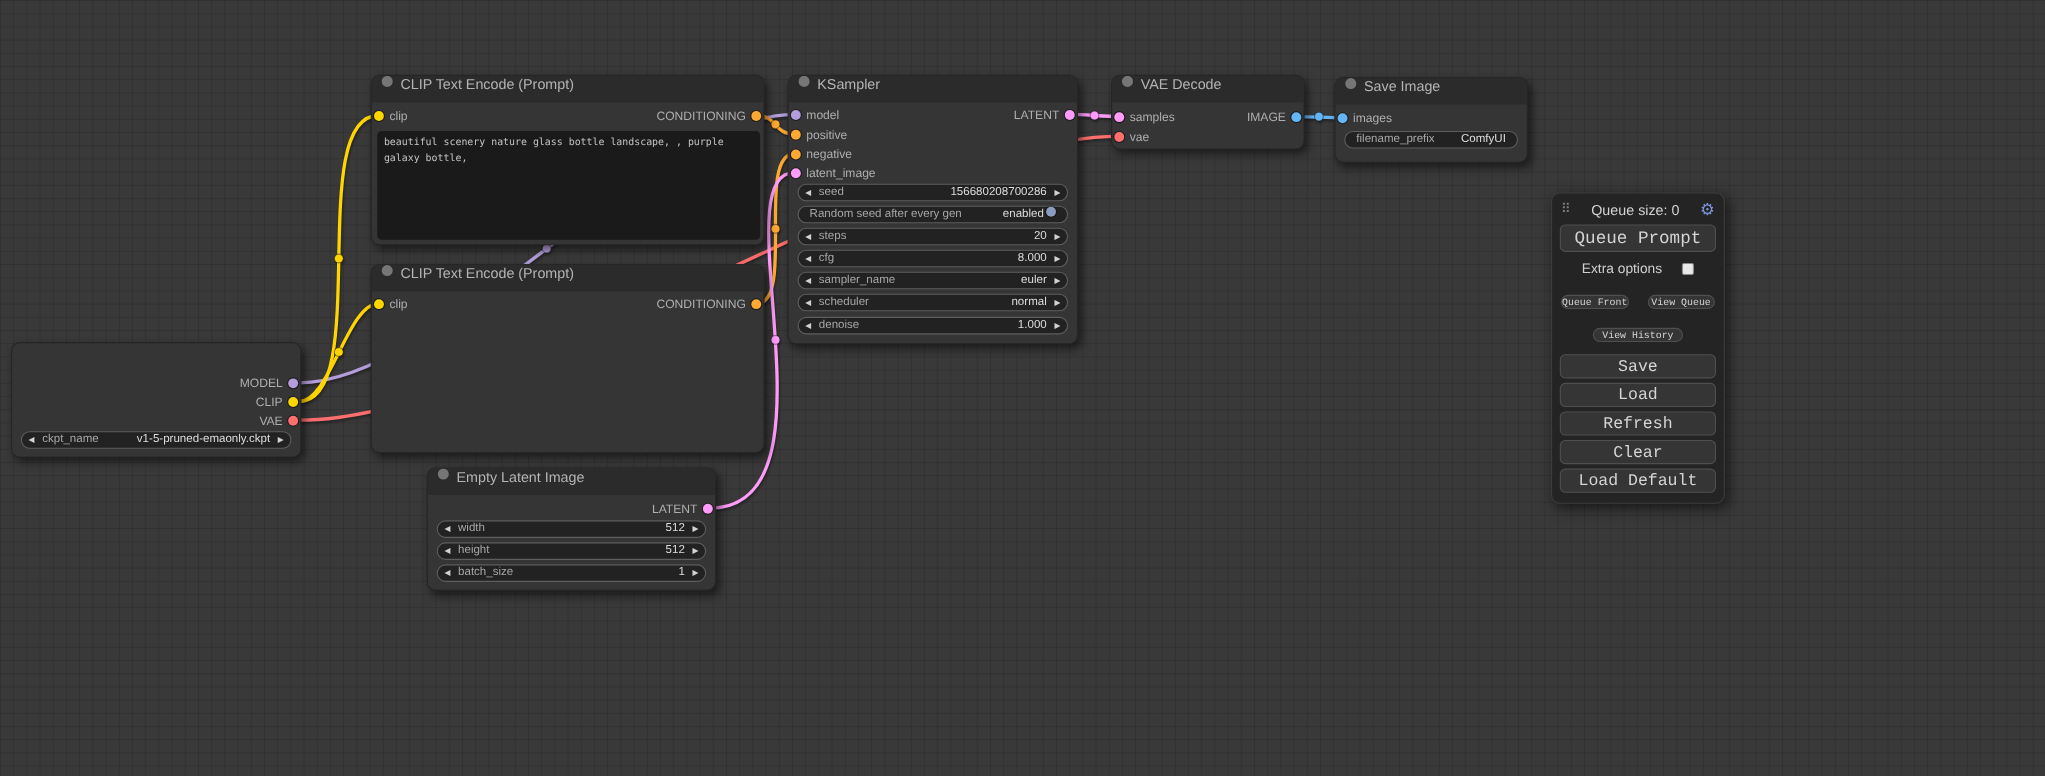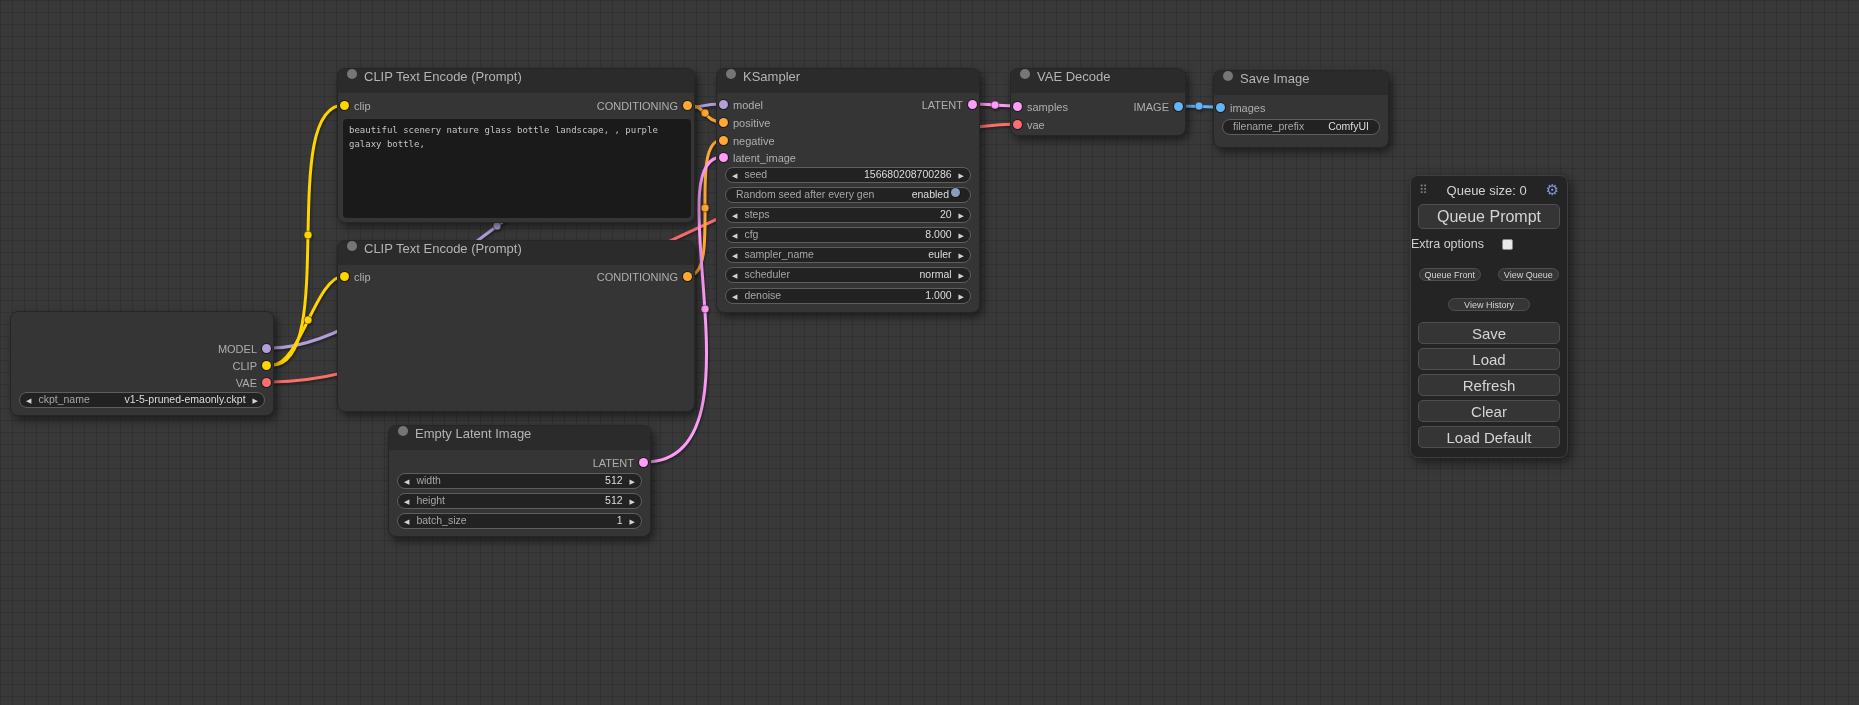--- a/index.html
+++ b/index.html
@@ -33,23 +33,23 @@
   .widget.noarrows .wvalue{margin-right:0}
   .toggle-dot{width:9px;height:9px;border-radius:50%;background:var(--toggle-on,#8a9cc0);margin-left:2px;flex:0 0 auto;box-shadow:0 0 0 1px rgba(0,0,0,.35)}
 
   .prompt-text{position:absolute;left:5px;right:5px;display:block;width:348px;background:#1a1a1a;border:none;border-radius:4px;color:#c4c4c4;font-family:"DejaVu Sans Mono",monospace;font-size:9px;line-height:1.5;padding:5px 6px;resize:none;outline:none;overflow:hidden}
 
   #queue-panel{position:absolute;z-index:3;background:#242424;border:1px solid #3d3d3d;border-radius:8px;box-shadow:3px 4px 12px rgba(0,0,0,.55);color:#cfcfcf;padding-bottom:9px}
   .qp-header{display:flex;align-items:center;padding:6px 8px 0 8px;height:22px}
   .drag-handle{color:#7c7c7c;font-size:12px;cursor:grab;flex:0 0 auto}
   .qp-title{flex:1;text-align:center;font-size:13px;color:#d2d2d2}
   .gear{color:var(--accent-gear,#7b96dc);font-size:15px;cursor:pointer;flex:0 0 auto}
-  button{font-family:Liberation Sans, sans-serif;background:#353535;border:1px solid #4f4f4f;color:#d4d4d4;border-radius:5px;cursor:pointer}
+  button{font-family:Liberation Mono, monospace;background:#353535;border:1px solid #4f4f4f;color:#d4d4d4;border-radius:5px;cursor:pointer}
   .qp-big{display:block;width:142px;margin:6px auto 0;height:25px;font-size:16px}
-  .qp-extra{display:flex;align-items:center;gap:18px;margin-top:8px;font-size:12.5px;height:14px}
+  .qp-extra{display:flex;align-items:center;justify-content:center;gap:18px;margin-top:8px;font-size:12.5px;height:14px}
   .checkbox{width:11px;height:11px;background:#e9e9e9;border:1px solid #8a8a8a;border-radius:2px;cursor:pointer}
   .qp-smallrow{display:flex;gap:17px;padding:14px 8px;margin-top:3px}
   .qp-small{flex:1;height:13px;font-size:9px;border-radius:7px;padding:0}
   .qp-history{display:block;width:82px;height:13px;margin:3px auto 0;font-size:9px;border-radius:7px;padding:0}
   .qp-btn{display:block;width:142px;height:22px;margin:4px auto 0;font-size:15px}
   .qp-btn.first{margin-top:11px}
 </style>
 </head>
 <body>
 

